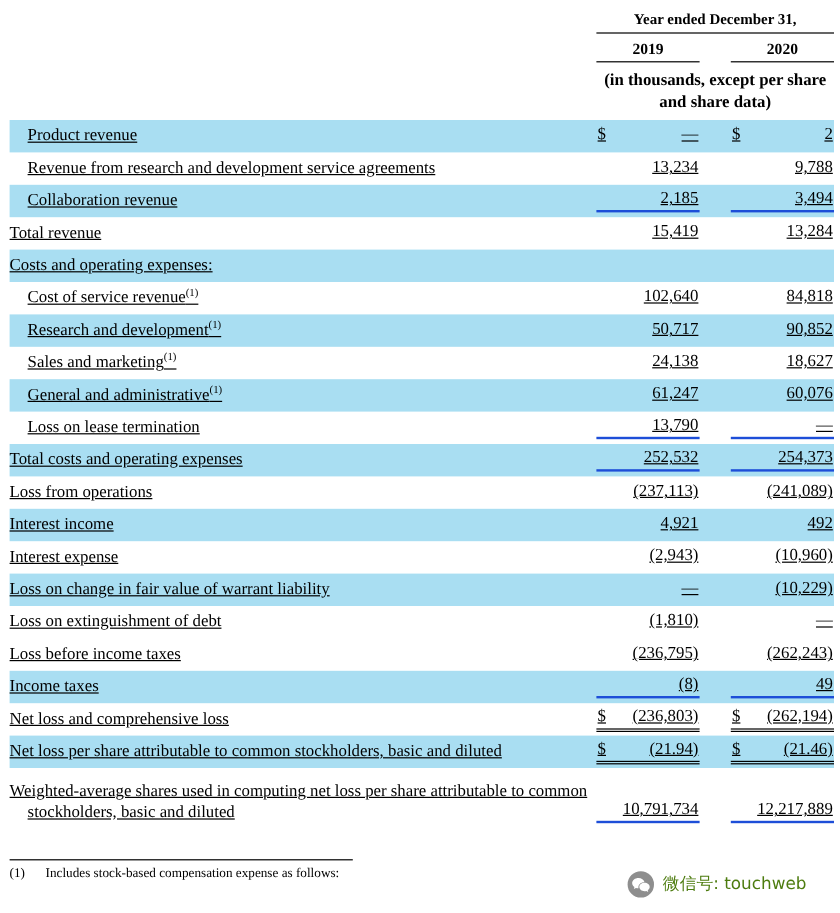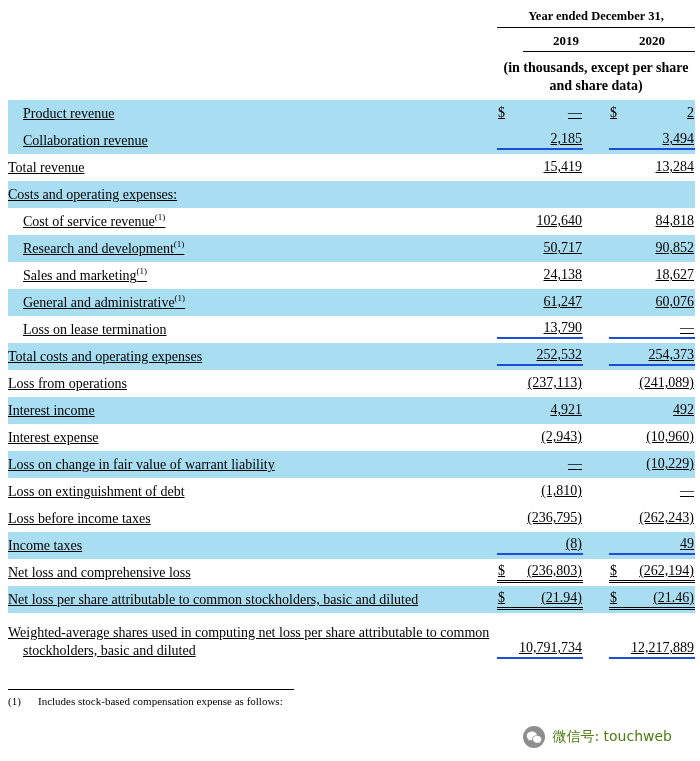--- a/index.html
+++ b/index.html
@@ -12,21 +12,21 @@
     overflow: hidden;
   }
   .page { padding: 4px 5px 0 8px; }
 
   
   .table-header { width: 198px; margin-left: auto; }
   .period {
     text-align: center; font-weight: bold; font-size: 12.5px;
     padding: 5px 0 3px; border-bottom: 1px solid #000;
   }
-  .years { display: flex; justify-content: flex-end; }
+  .years { display: flex; justify-content: space-between; }
   .year {
     width: 86px; text-align: center; font-weight: bold; font-size: 13px;
     padding: 5px 0 2px; border-bottom: 1px solid #000;
   }
   .units {
     text-align: center; font-weight: bold; font-size: 14px;
     line-height: 1.3; margin: 7px 0 5px;
   }
 
   
@@ -83,20 +83,31 @@
         <div class="label indent">Product revenue</div>
         <div class="cell">
           <span class="dollar">$</span>
           <span class="num">—</span>
         </div>
         <div class="cell">
           <span class="dollar">$</span>
           <span class="num">2</span>
         </div>
       </div>
+      <div class="row">
+        <div class="label indent">Revenue from research and development service agreements</div>
+        <div class="cell">
+          <span class="dollar"></span>
+          <span class="num">13,234</span>
+        </div>
+        <div class="cell">
+          <span class="dollar"></span>
+          <span class="num">9,788</span>
+        </div>
+      </div>
       <div class="row shaded">
         <div class="label indent">Collaboration revenue</div>
         <div class="cell u-single">
           <span class="dollar"></span>
           <span class="num">2,185</span>
         </div>
         <div class="cell u-single">
           <span class="dollar"></span>
           <span class="num">3,494</span>
         </div>

